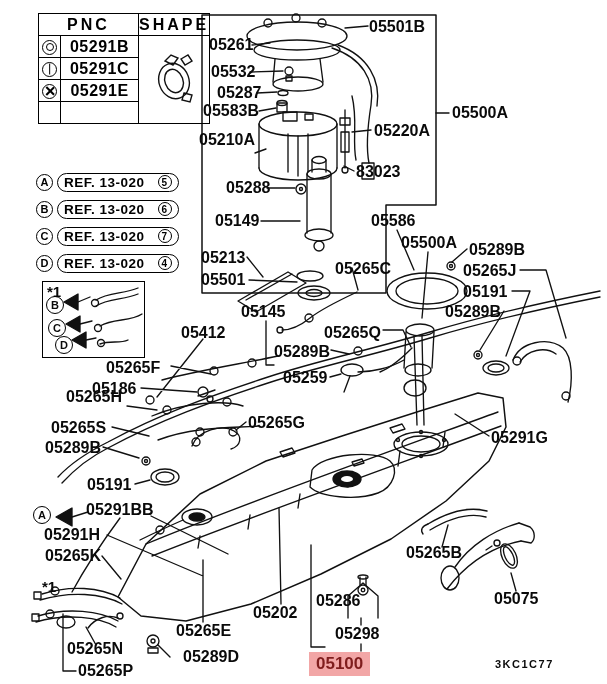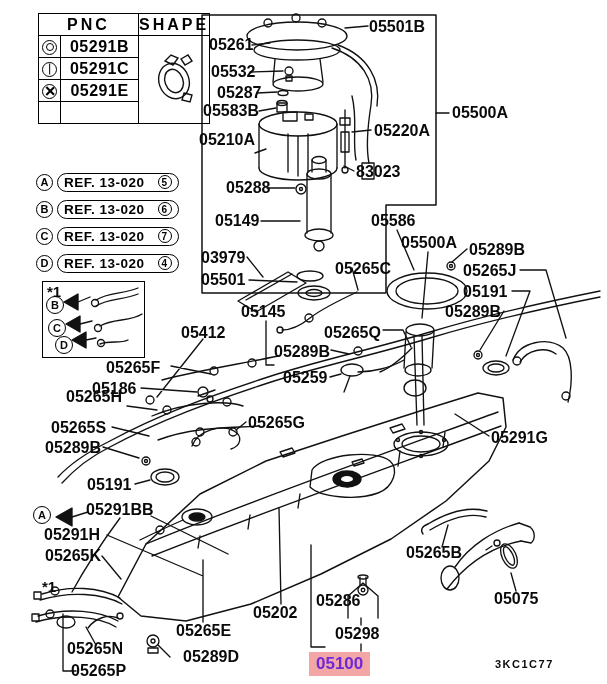--- a/index.html
+++ b/index.html
@@ -3,21 +3,21 @@
 <meta charset="utf-8">
 <style>
   html,body{margin:0;padding:0;background:#fff;}
   .stage{position:relative;width:607px;height:684px;background:#fff;overflow:hidden;
          font-family:"Liberation Sans",sans-serif;color:#000;}
   svg.art{position:absolute;left:0;top:0;}
 
   
   .plabel{position:absolute;font-weight:700;font-size:16px;line-height:1;white-space:nowrap;
           letter-spacing:0;color:#0a0a0a;}
-  .plabel.hl{background:#f2a6a6;color:#6d28d9;padding:3px 7px 4px;font-size:17px;}
+  .plabel.hl{background:#f2a6a6;color:#7f1d1d;padding:3px 7px 4px;font-size:17px;}
   .plabel.code{font-size:11px;letter-spacing:1.5px;}
   .plabel.note{font-size:15px;}
   .plabel.circled{width:16px;height:16px;border:1.6px solid #000;border-radius:50%;
           font-size:11px;display:flex;align-items:center;justify-content:center;}
 
   
   .pnc-table{position:absolute;left:38px;top:13px;border-collapse:collapse;table-layout:fixed;}
   .pnc-table td{border:1.7px solid #000;height:21px;padding:0;text-align:center;
           vertical-align:middle;font-weight:700;}
   .pnc-table .hdr{font-size:16px;letter-spacing:3px;}
@@ -310,21 +310,21 @@
       <div class="plabel" style="left: 369px; top: 19px;">05501B</div>
       <div class="plabel" style="left: 209px; top: 37px;">05261</div>
       <div class="plabel" style="left: 211px; top: 64px;">05532</div>
       <div class="plabel" style="left: 217px; top: 85px;">05287</div>
       <div class="plabel" style="left: 203px; top: 103px;">05583B</div>
       <div class="plabel" style="left: 199px; top: 132px;">05210A</div>
       <div class="plabel" style="left: 374px; top: 123px;">05220A</div>
       <div class="plabel" style="left: 356px; top: 164px;">83023</div>
       <div class="plabel" style="left: 226px; top: 180px;">05288</div>
       <div class="plabel" style="left: 215px; top: 213px;">05149</div>
-      <div class="plabel" style="left: 201px; top: 250px;">03979</div>
+      <div class="plabel" style="left: 201px; top: 250px;">05213</div>
       <div class="plabel" style="left: 201px; top: 272px;">05501</div>
       <div class="plabel" style="left: 371px; top: 213px;">05586</div>
       <div class="plabel" style="left: 452px; top: 105px;">05500A</div>
       <div class="plabel" style="left: 401px; top: 235px;">05500A</div>
       <div class="plabel" style="left: 335px; top: 253px; margin-top: 8px;">05265C</div>
       <div class="plabel" style="left: 469px; top: 242px;">05289B</div>
       <div class="plabel" style="left: 463px; top: 263px;">05265J</div>
       <div class="plabel" style="left: 463px; top: 284px;">05191</div>
       <div class="plabel" style="left: 445px; top: 304px;">05289B</div>
       <div class="plabel" style="left: 241px; top: 304px;">05145</div>
@@ -342,21 +342,21 @@
       <div class="plabel" style="left: 87px; top: 477px;">05191</div>
       <div class="plabel" style="left: 86px; top: 502px;">05291BB</div>
       <div class="plabel" style="left: 44px; top: 527px;">05291H</div>
       <div class="plabel" style="left: 45px; top: 548px;">05265K</div>
       <div class="plabel" style="left: 406px; top: 545px;">05265B</div>
       <div class="plabel" style="left: 494px; top: 591px;">05075</div>
       <div class="plabel" style="left: 253px; top: 605px;">05202</div>
       <div class="plabel" style="left: 176px; top: 623px;">05265E</div>
       <div class="plabel" style="left: 67px; top: 641px;">05265N</div>
       <div class="plabel" style="left: 171px; top: 649px; margin-left: 12px;">05289D</div>
-      <div class="plabel" style="left: 71px; top: 663px; text-align: right;">05265P</div>
+      <div class="plabel" style="left: 78px; top: 663px; text-align: right;">05265P</div>
       <div class="plabel" style="left: 316px; top: 593px;">05286</div>
       <div class="plabel" style="left: 335px; top: 626px;">05298</div>
       <div class="plabel hl" style="left: 309px; top: 652px;">05100</div>
       <div class="plabel code" style="left: 495px; top: 659px;">3KC1C77</div>
       <div class="plabel note" style="left: 42px; top: 579px;">*1</div>
       <div class="plabel note" style="left: 47px; top: 284px;">*1</div>
       <div class="plabel circled" style="left: 33px; top: 506px;">A</div>
       <div class="plabel circled" style="left: 46px; top: 296px;">B</div>
       <div class="plabel circled" style="left: 48px; top: 319px;">C</div>
       <div class="plabel circled" style="left: 55px; top: 336px;">D</div>

